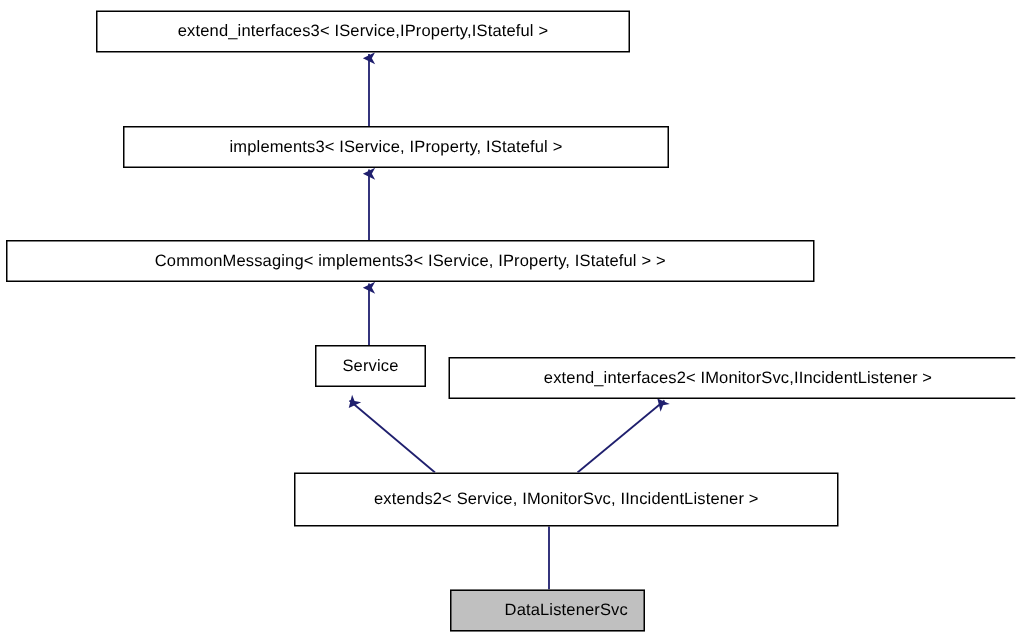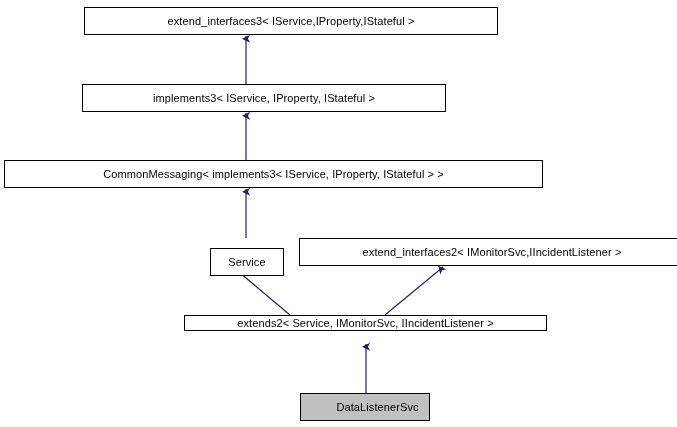--- a/index.html
+++ b/index.html
@@ -64,35 +64,35 @@
     <g id="edges">
         <line x1="246" y1="84" x2="246" y2="36" stroke="#1f1f6e" stroke-width="1.2" marker-end="url(#uml-arrow)"></line>
         <line x1="246" y1="160" x2="246" y2="113" stroke="#1f1f6e" stroke-width="1.2" marker-end="url(#uml-arrow)"></line>
         <line x1="246" y1="238" x2="246" y2="189" stroke="#1f1f6e" stroke-width="1.2" marker-end="url(#uml-arrow)"></line>
         <line x1="290" y1="315" x2="233" y2="267" stroke="#1f1f6e" stroke-width="1.2" marker-end="url(#uml-arrow)"></line>
         <line x1="385" y1="315" x2="443" y2="267" stroke="#1f1f6e" stroke-width="1.2" marker-end="url(#uml-arrow)"></line>
         <line x1="366" y1="393" x2="366" y2="344" stroke="#1f1f6e" stroke-width="1.2" marker-end="url(#uml-arrow)"></line>
       </g>
   </svg>
   <div id="nodes">
-      <div class="node" style="left: 84px; top: 7px; width: 414px; height: 28px;">
+      <div class="node" style="left: 64px; top: 7px; width: 356px; height: 28px;">
         <span class="node-label">extend_interfaces3&lt; IService,IProperty,IStateful &gt;</span>
       </div>
       <div class="node" style="left: 82px; top: 84px; width: 364px; height: 28px;">
         <span class="node-label">implements3&lt; IService, IProperty, IStateful &gt;</span>
       </div>
       <div class="node" style="left: 4px; top: 160px; width: 539px; height: 28px;">
         <span class="node-label">CommonMessaging&lt; implements3&lt; IService, IProperty, IStateful &gt; &gt;</span>
       </div>
-      <div class="node" style="left: 210px; top: 248px; width: 74px; height: 28px;">
+      <div class="node" style="left: 210px; top: 230px; width: 74px; height: 28px;">
         <span class="node-label">Service</span>
       </div>
       <div class="node" style="left: 299px; top: 238px; width: 386px; height: 28px;">
         <span class="node-label">extend_interfaces2&lt; IMonitorSvc,IIncidentListener &gt;</span>
       </div>
-      <div class="node" style="left: 184px; top: 315px; width: 363px; height: 16px;">
+      <div class="node" style="left: 196px; top: 315px; width: 363px; height: 36px;">
         <span class="node-label">extends2&lt; Service, IMonitorSvc, IIncidentListener &gt;</span>
       </div>
       <div class="node highlight" style="left: 300px; top: 393px; width: 130px; height: 28px;">
         <span class="node-label">DataListenerSvc</span>
       </div>
     </div>
 </div>
 
 </body></html>

